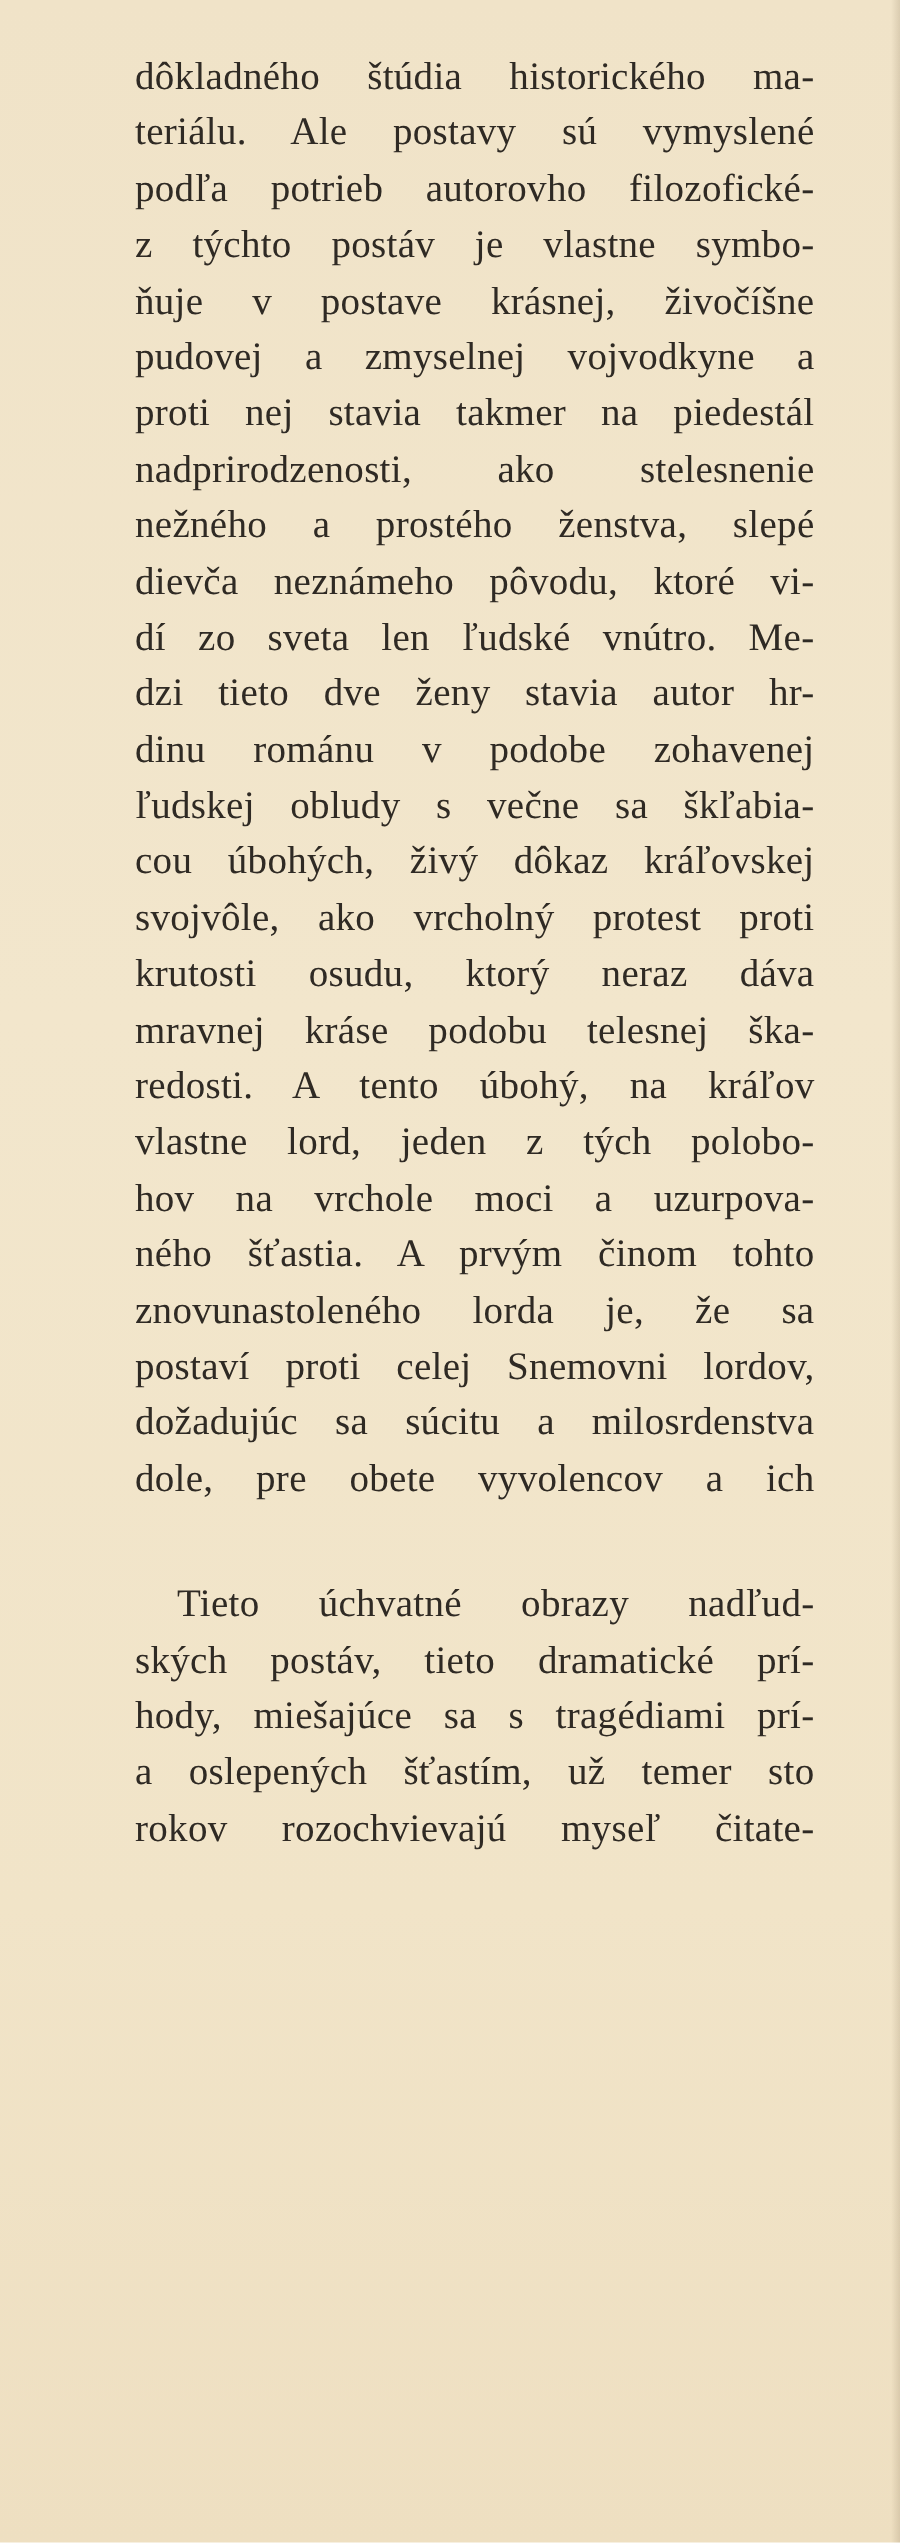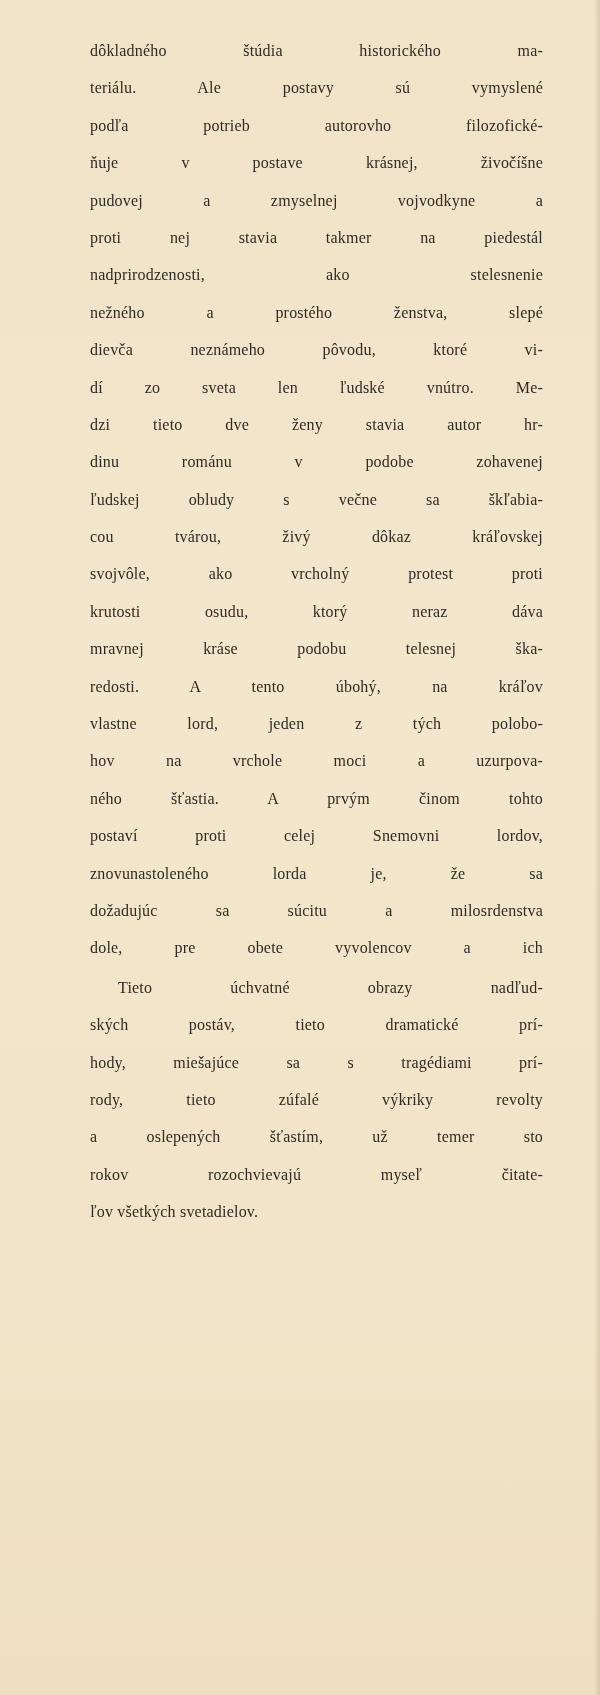--- a/index.html
+++ b/index.html
@@ -27,72 +27,72 @@
     .text-block {
       position: absolute;
       left: 90px;
       top: 32px;
       width: 453px;
     }
     .line {
       display: block;
       height: 37.4px;
       line-height: 37.4px;
-      font-size: 16px;
+      font-size: 26px;
       letter-spacing: 0.2px;
       white-space: nowrap;
       text-align: justify;
       text-align-last: justify;
     }
     .line.last {
       text-align-last: left;
     }
     .line.indent {
       padding-left: 28px;
+      margin-top: 44px;
     }
     .para-gap {
       height: 2px;
     }
   </style>
 </head>
 <body>
 
 <div class="page-edge"></div>
 
 <div class="text-block">
   <div class="paragraph">
     <span class="line">dôkladného štúdia historického ma-</span>
     <span class="line">teriálu. Ale postavy sú vymyslené</span>
     <span class="line">podľa potrieb autorovho filozofické-</span>
+    <span class="line">z týchto postáv je vlastne symbo-</span>
     <span class="line">ňuje v postave krásnej, živočíšne</span>
     <span class="line">pudovej a zmyselnej vojvodkyne a</span>
     <span class="line">proti nej stavia takmer na piedestál</span>
     <span class="line">nadprirodzenosti, ako stelesnenie</span>
     <span class="line">nežného a prostého ženstva, slepé</span>
     <span class="line">dievča neznámeho pôvodu, ktoré vi-</span>
     <span class="line">dí zo sveta len ľudské vnútro. Me-</span>
     <span class="line">dzi tieto dve ženy stavia autor hr-</span>
     <span class="line">dinu románu v podobe zohavenej</span>
     <span class="line">ľudskej obludy s večne sa škľabia-</span>
-    <span class="line">cou tvárou, živý dôkaz kráľovskej</span>
+    <span class="line">cou úbohých, živý dôkaz kráľovskej</span>
     <span class="line">svojvôle, ako vrcholný protest proti</span>
     <span class="line">krutosti osudu, ktorý neraz dáva</span>
     <span class="line">mravnej kráse podobu telesnej ška-</span>
     <span class="line">redosti. A tento úbohý, na kráľov</span>
     <span class="line">vlastne lord, jeden z tých polobo-</span>
     <span class="line">hov na vrchole moci a uzurpova-</span>
     <span class="line">ného šťastia. A prvým činom tohto</span>
+    <span class="line">znovunastoleného lorda je, že sa</span>
     <span class="line">postaví proti celej Snemovni lordov,</span>
-    <span class="line">znovunastoleného lorda je, že sa</span>
     <span class="line">dožadujúc sa súcitu a milosrdenstva</span>
     <span class="line">dole, pre obete vyvolencov a ich</span>
   </div>
   <div class="para-gap"></div>
   <div class="paragraph">
     <span class="line indent">Tieto úchvatné obrazy nadľud-</span>
     <span class="line">ských postáv, tieto dramatické prí-</span>
     <span class="line">hody, miešajúce sa s tragédiami prí-</span>
-    <span class="line">rody, tieto zúfalé výkriky revolty</span>
     <span class="line">a oslepených šťastím, už temer sto</span>
     <span class="line">rokov rozochvievajú myseľ čitate-</span>
-    <span class="line last">ľov všetkých svetadielov.</span>
   </div>
 </div>
 
 </body></html>

